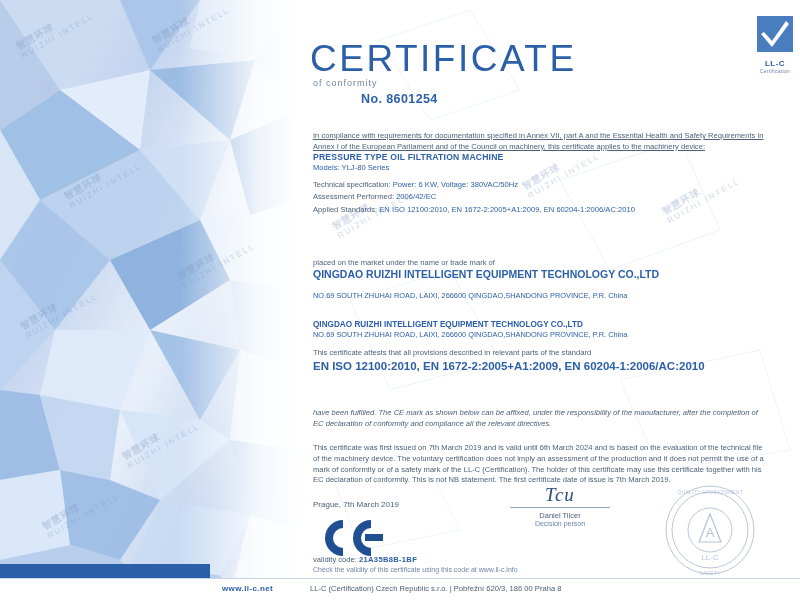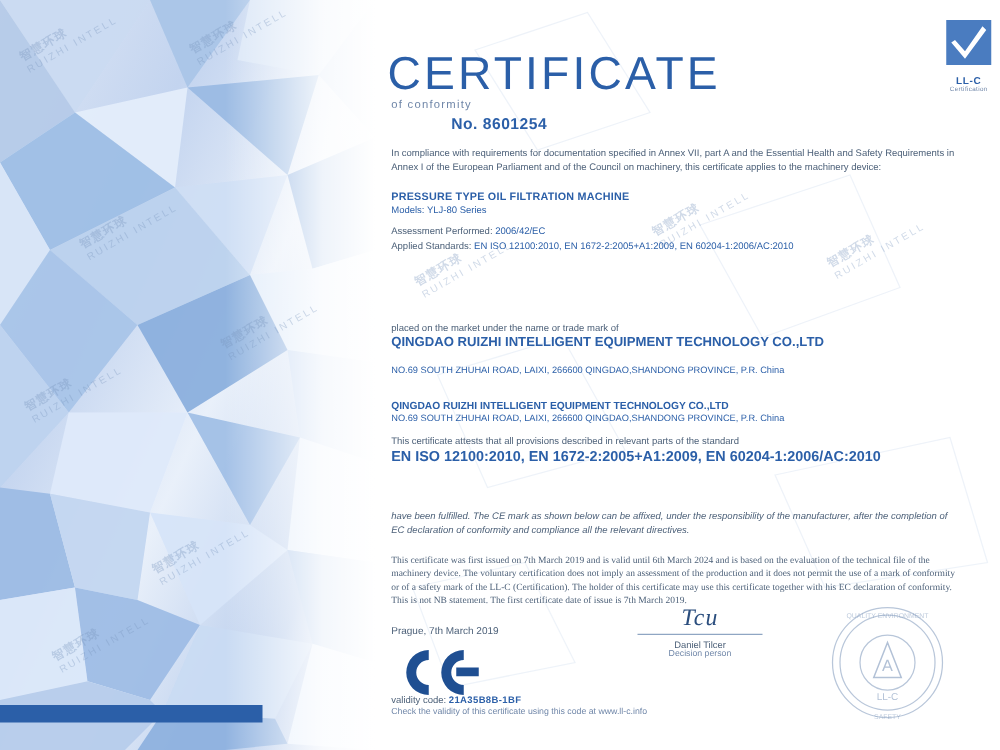--- a/index.html
+++ b/index.html
@@ -75,21 +75,21 @@
 
   .para {
     position:absolute;
     font-size: 7.6px;
     line-height: 1.42;
     color: #4d6179;
     width: 450px;
   }
   .blue { color:#2b5fa8; }
 
-  .p-compliance { left:3px; top:118px; width:452px; }
+  .p-compliance { left:3px; top:131px; width:452px;text-decoration:underline; }
 
   .machine-name {
     position:absolute; left:3px; top:152px;
     font-size:8.6px; font-weight:700; color:#2b5fa8; letter-spacing:.2px;text-align:right;
   }
   .machine-model {
     position:absolute; left:3px; top:163px;
     font-size:7.6px; color:#2b5fa8;
   }
 
@@ -111,21 +111,21 @@
   }
   .manu-addr { left:3px; top:330px; width:452px; color:#2b5fa8; font-size:7.4px; }
 
   .attests { left:3px; top:348px; width:452px; }
   .standards {
     position:absolute; left:3px; top:358px;
     font-size:11.5px; font-weight:700; color:#2b5fa8; line-height:1.5; width:452px;
   }
 
   .fulfilled { left:3px; top:408px; width:452px;font-style:italic; }
-  .firstissued { left:3px; top:443px; width:452px;font-family:Liberation Serif, serif; }
+  .firstissued { left:3px; top:443px; width:452px; }
 
   .place-date {
     position:absolute; left:3px; top:500px;
     font-size:8px; color:#4d6179;text-align:center;
   }
 
   
   .ce {
     position:absolute; left:3px; top:516px;
     width: 86px; height:44px;
@@ -306,20 +306,21 @@
 
     <div class="para p-compliance">In compliance with requirements for documentation specified in Annex VII, part A and the Essential Health and Safety Requirements in Annex I of the European Parliament and of the Council on machinery, this certificate applies to the machinery device:</div>
 
     <div class="machine-name">PRESSURE TYPE OIL FILTRATION MACHINE</div>
     <div class="machine-model">
       <span>Models:</span>
       <span>YLJ-80 Series</span>
     </div>
 
     <div class="para specs" id="spec-list">
+        <div><span>Technical specification: </span><span class="blue">Power: 6 KW, Voltage: 380VAC/50Hz</span></div>
         <div><span>Assessment Performed: </span><span class="blue">2006/42/EC</span></div>
         <div><span>Applied Standards: </span><span class="blue">EN ISO 12100:2010, EN 1672-2:2005+A1:2009, EN 60204-1:2006/AC:2010</span></div>
       </div>
 
     <div class="para placed-lbl">placed on the market under the name or trade mark of</div>
     <div class="company-name">QINGDAO RUIZHI INTELLIGENT EQUIPMENT TECHNOLOGY CO.,LTD</div>
     <div class="para company-addr">NO.69 SOUTH ZHUHAI ROAD, LAIXI, 266600 QINGDAO,SHANDONG PROVINCE, P.R. China</div>
 
     <div class="manu-name">QINGDAO RUIZHI INTELLIGENT EQUIPMENT TECHNOLOGY CO.,LTD</div>
     <div class="para manu-addr">NO.69 SOUTH ZHUHAI ROAD, LAIXI, 266600 QINGDAO,SHANDONG PROVINCE, P.R. China</div>
@@ -370,14 +371,18 @@
         <text x="55" y="80" font-size="8" fill="#7f98bb" text-anchor="middle" font-family="Liberation Sans, sans-serif">LL-C</text>
       </g>
       <g opacity="0.5" fill="#7f98bb" font-size="5.5" font-family="Liberation Sans, sans-serif">
         <text x="55" y="14" text-anchor="middle">QUALITY ENVIRONMENT</text>
         <text x="55" y="95" text-anchor="middle">SAFETY</text>
       </g>
     </svg>
   </div>
 
   <div class="bar-left"></div>
+  <div class="footer">
+    <div class="site">www.ll-c.net</div>
+    <div class="addr">LL-C (Certification) Czech Republic s.r.o. | Pobřežní 620/3, 186 00 Praha 8</div>
+  </div>
 
 </div>
 
 </body></html>

